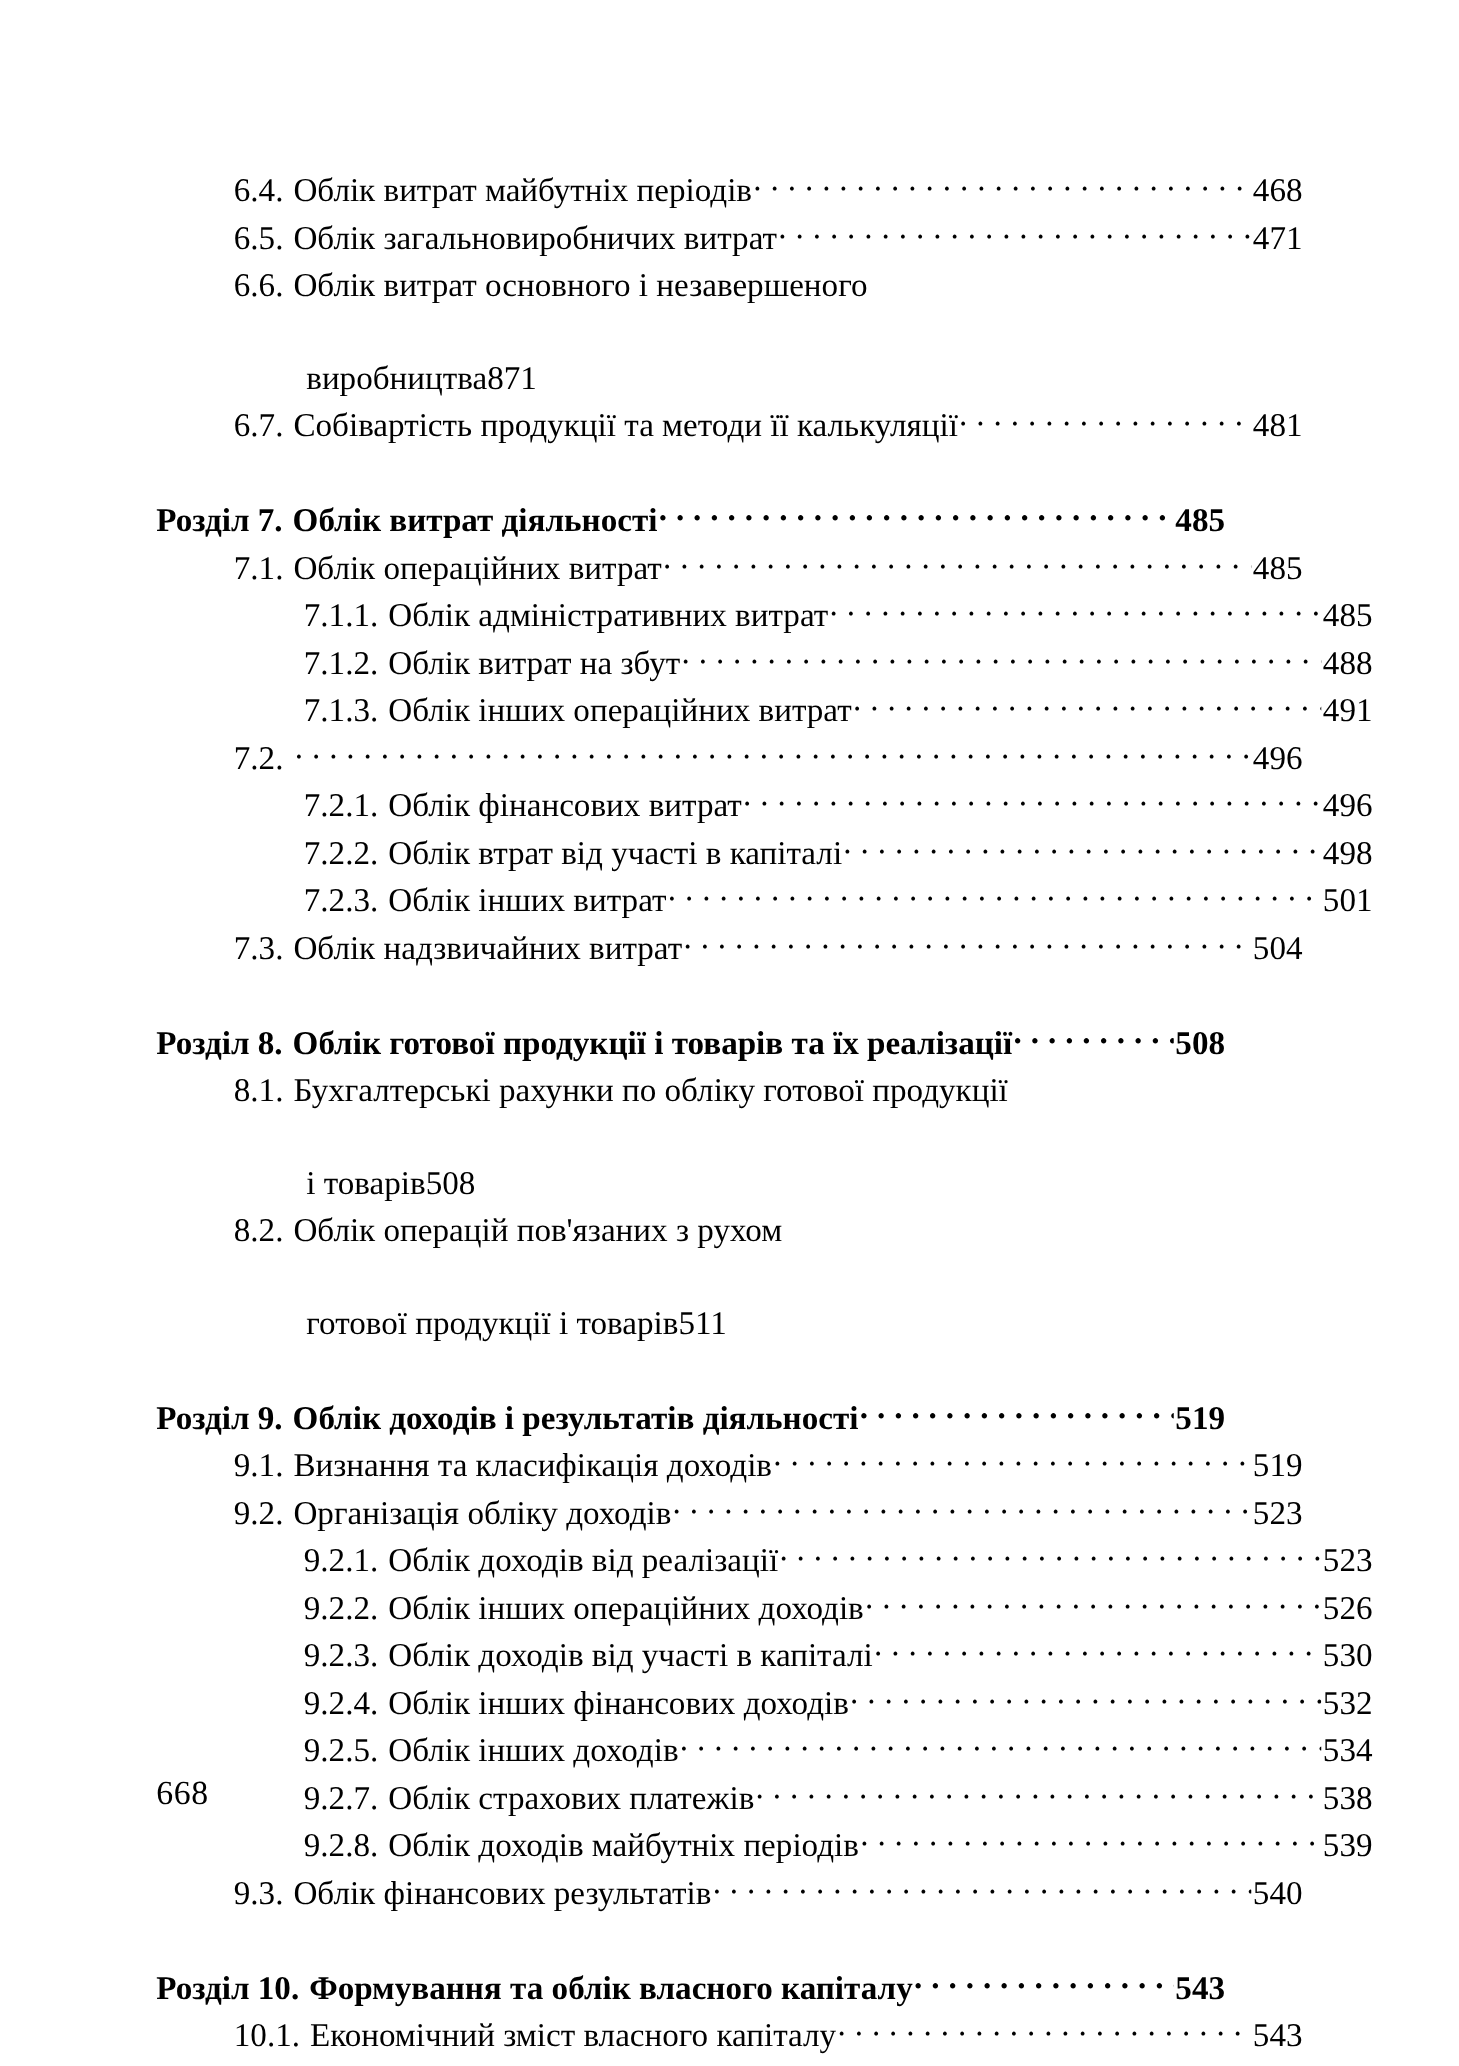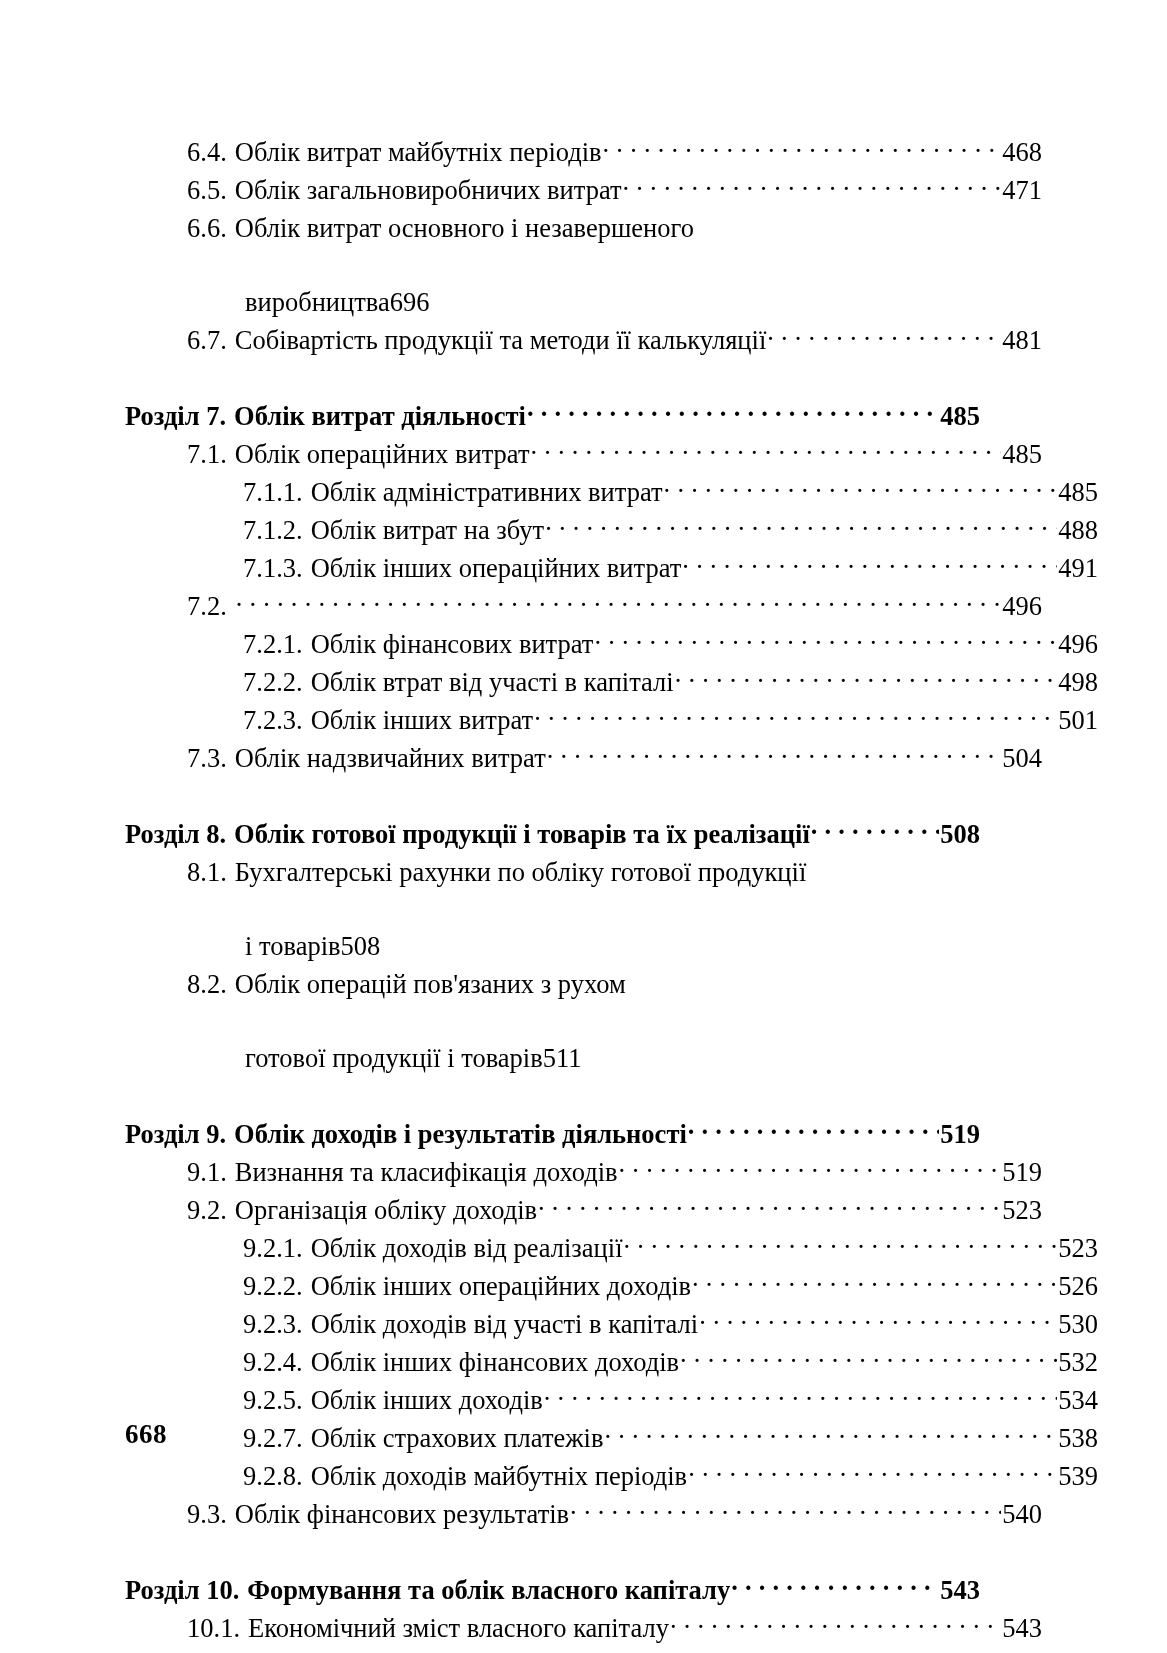--- a/index.html
+++ b/index.html
@@ -92,21 +92,21 @@
   .cont-2 { padding-left: 120px; margin-top: 36px; }
 
   
   .group-gap { height: 38px; }
 
   #folio {
     position: absolute;
     left: 125px;
     top: 1419px;
     font-size: 27px;
-    font-weight: bold;
+    font-weight: normal;
     letter-spacing: 0.5px;
   }
 </style>
 </head>
 <body>
 
 <div id="page">
 
   <div id="toc">
       <div class="toc-line lvl-2">
@@ -121,21 +121,21 @@
         <span class="leader"></span>
         <span class="page">471</span>
       </div>
       <div class="toc-line lvl-2">
         <span class="num">6.6.</span>
         <span class="title">Облік витрат основного і незавершеного</span>
       </div>
       <div class="toc-cont cont-2">
         <span class="title">виробництва</span>
         <span class="leader"></span>
-        <span class="page">696</span>
+        <span class="page">871</span>
       </div>
       <div class="toc-line lvl-2">
         <span class="num">6.7.</span>
         <span class="title">Собівартість продукції та методи її калькуляції</span>
         <span class="leader"></span>
         <span class="page">481</span>
       </div>
       <div class="group-gap"></div>
       <div class="toc-line lvl-chapter">
         <span class="num">Розділ 7.</span>

